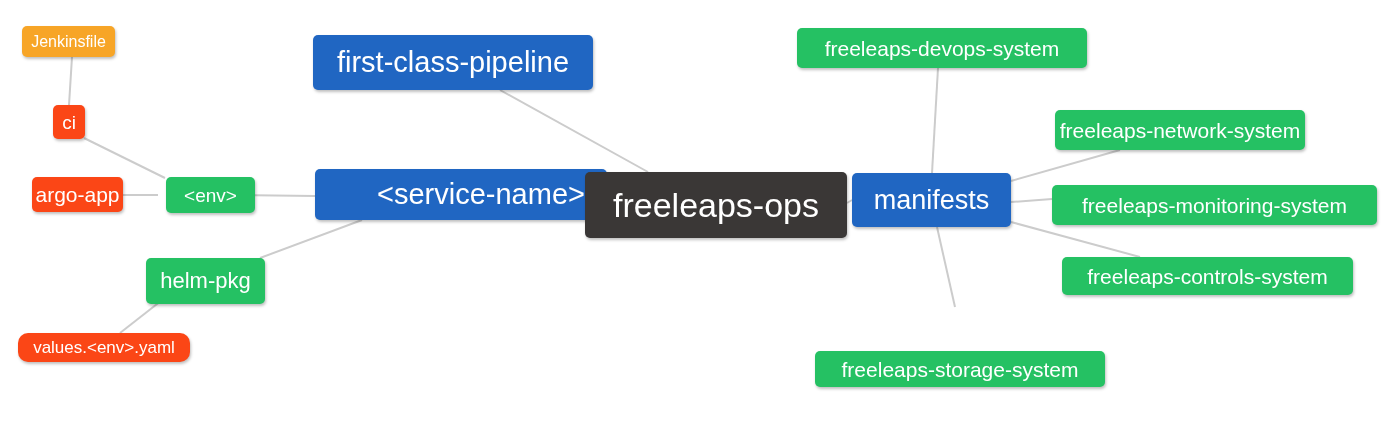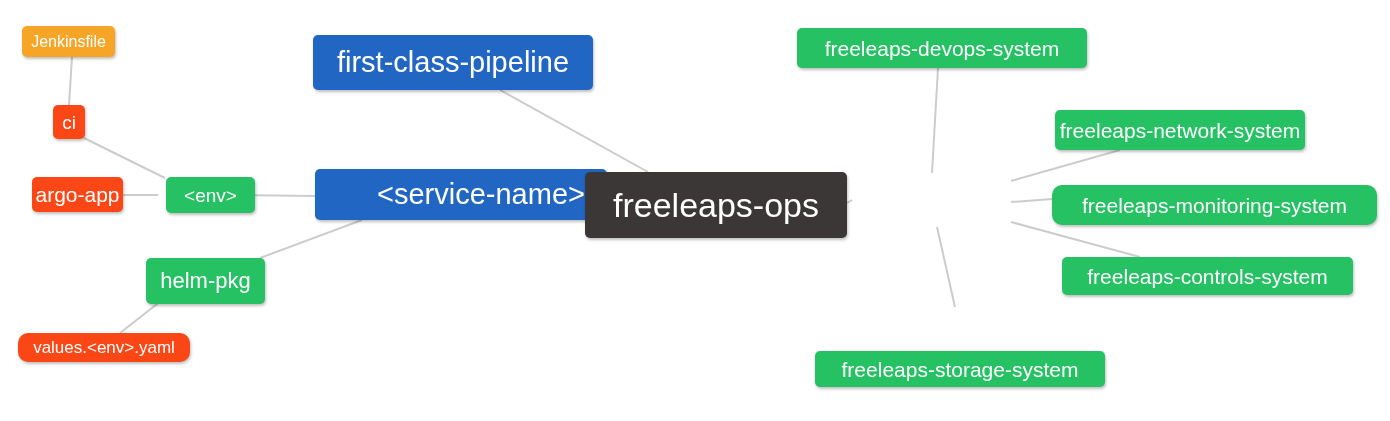--- a/index.html
+++ b/index.html
@@ -38,21 +38,21 @@
   #n-jenkinsfile { left: 22px;  top: 26px;  width: 93px;  height: 31px; font-size: 16px; }
   #n-ci          { left: 53px;  top: 105px; width: 32px;  height: 34px; font-size: 19px; }
   #n-argo-app    { left: 32px;  top: 177px; width: 91px;  height: 35px; font-size: 21px; text-align: center; }
   #n-env         { left: 158px; top: 177px; width: 89px;  height: 36px; font-size: 19px; margin-left: 8px; }
   #n-fcp         { left: 313px; top: 35px;  width: 280px; height: 55px; font-size: 29px; }
   #n-service     { left: 315px; top: 169px; width: 252px; height: 51px; font-size: 29px; padding-left: 40px; }
   #n-ops         { left: 585px; top: 172px; width: 262px; height: 66px; font-size: 34px; }
   #n-manifests   { left: 852px; top: 173px; width: 159px; height: 54px; font-size: 27px; }
   #n-devops      { left: 797px; top: 28px;  width: 290px; height: 40px; font-size: 21px; }
   #n-network     { left: 1055px; top: 110px; width: 250px; height: 40px; font-size: 21px; }
-  #n-monitoring  { left: 1052px; top: 185px; width: 325px; height: 40px; font-size: 21px; border-radius: 10px; }
+  #n-monitoring  { left: 1052px; top: 185px; width: 325px; height: 40px; font-size: 21px; }
   #n-controls    { left: 1062px; top: 257px; width: 291px; height: 38px; font-size: 21px; }
   #n-storage     { left: 815px; top: 307px; width: 290px; height: 36px; font-size: 21px; margin-top: 44px; }
   #n-helm-pkg    { left: 146px; top: 258px; width: 119px; height: 46px; font-size: 22px; }
   #n-values      { left: 18px;   top: 333px; width: 172px; height: 29px; font-size: 17px; border-radius: 10px; }
 </style>
 </head>
 <body>
 
 <div class="canvas">
 
@@ -73,20 +73,21 @@
     <line x1="937" y1="227" x2="955" y2="307"></line>
   </svg>
 
   <div id="n-jenkinsfile" class="node node--orange">Jenkinsfile</div>
   <div id="n-ci" class="node node--red">ci</div>
   <div id="n-argo-app" class="node node--red">argo-app</div>
   <div id="n-env" class="node node--green">&lt;env&gt;</div>
   <div id="n-fcp" class="node node--blue">first-class-pipeline</div>
   <div id="n-service" class="node node--blue">&lt;service-name&gt;</div>
   <div id="n-ops" class="node node--dark">freeleaps-ops</div>
+  <div id="n-manifests" class="node node--blue">manifests</div>
   <div id="n-devops" class="node node--green">freeleaps-devops-system</div>
   <div id="n-network" class="node node--green">freeleaps-network-system</div>
   <div id="n-monitoring" class="node node--green">freeleaps-monitoring-system</div>
   <div id="n-controls" class="node node--green">freeleaps-controls-system</div>
   <div id="n-storage" class="node node--green">freeleaps-storage-system</div>
   <div id="n-helm-pkg" class="node node--green">helm-pkg</div>
   <div id="n-values" class="node node--red">values.&lt;env&gt;.yaml</div>
 
 </div>
 

